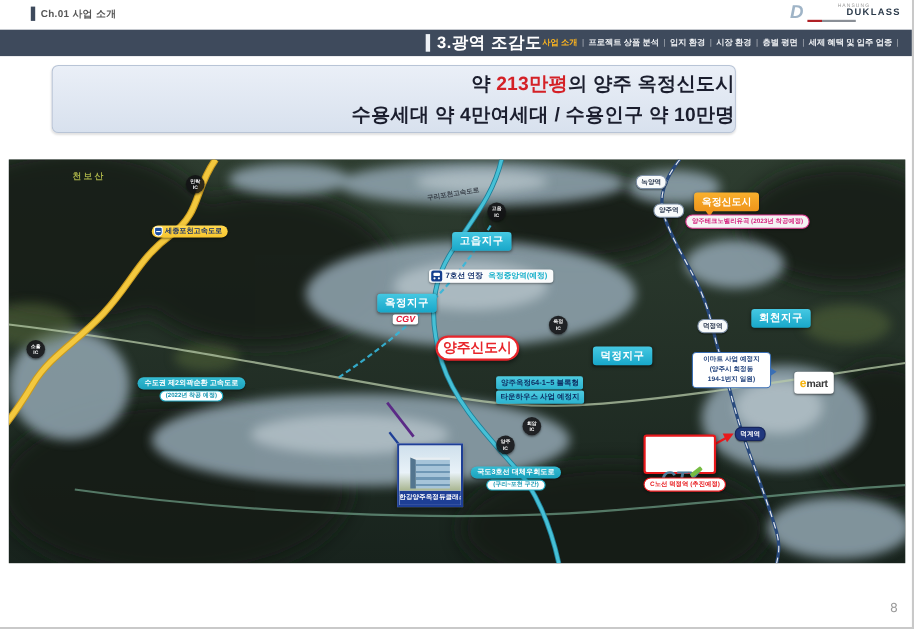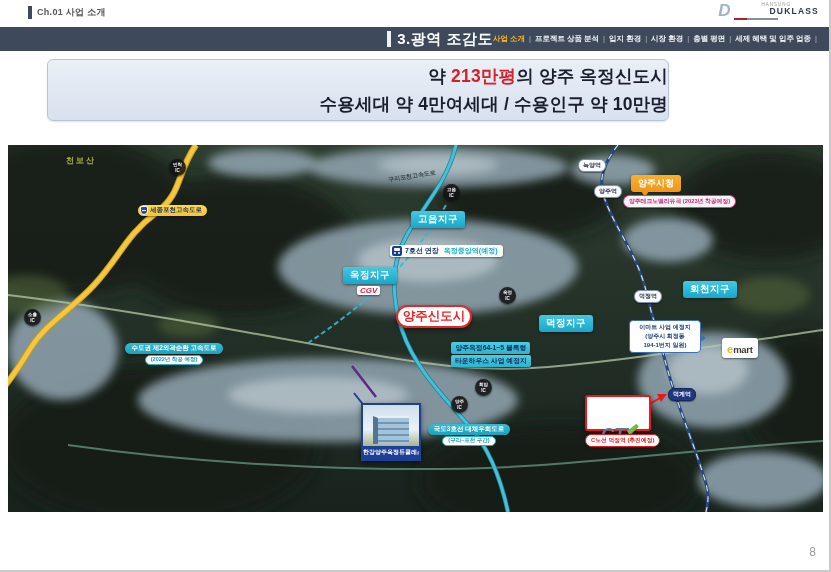--- a/index.html
+++ b/index.html
@@ -305,21 +305,21 @@
     <div class="townhouse" style="left:443px; top:197px;">
       <span>양주옥정64-1~5 블록형</span>
       <span>타운하우스 사업 예정지</span>
     </div>
 
     <span class="station-pill" style="left:570px; top:14px;">녹양역</span>
     <span class="station-pill" style="left:586px; top:40px;">양주역</span>
     <span class="station-pill" style="left:626px; top:145px;">덕정역</span>
     <span class="station-pill dark" style="left:660px; top:243px;">덕계역</span>
 
-    <span class="cityhall-pill" style="left:623px; top:30px;">양주시청</span>
+    <span class="cityhall-pill" style="left:623px; top:30px;">옥정신도시</span>
     <span class="techno-pill" style="left:615px; top:50px;">양주테크노밸리유곡 (2023년 착공예정)</span>
 
     <div class="emart-note" style="left:621px; top:175px;">
       <span style="display:block;">이마트 사업 예정지</span>
       <span style="display:block;">(양주시 회정동</span>
       <span style="display:block;">194-1번지 일원)</span>
     </div>
     <div class="emart-logo" style="left:714px; top:193px;">
       <span class="emart-e">e</span><span class="emart-mart">mart</span>
     </div>

